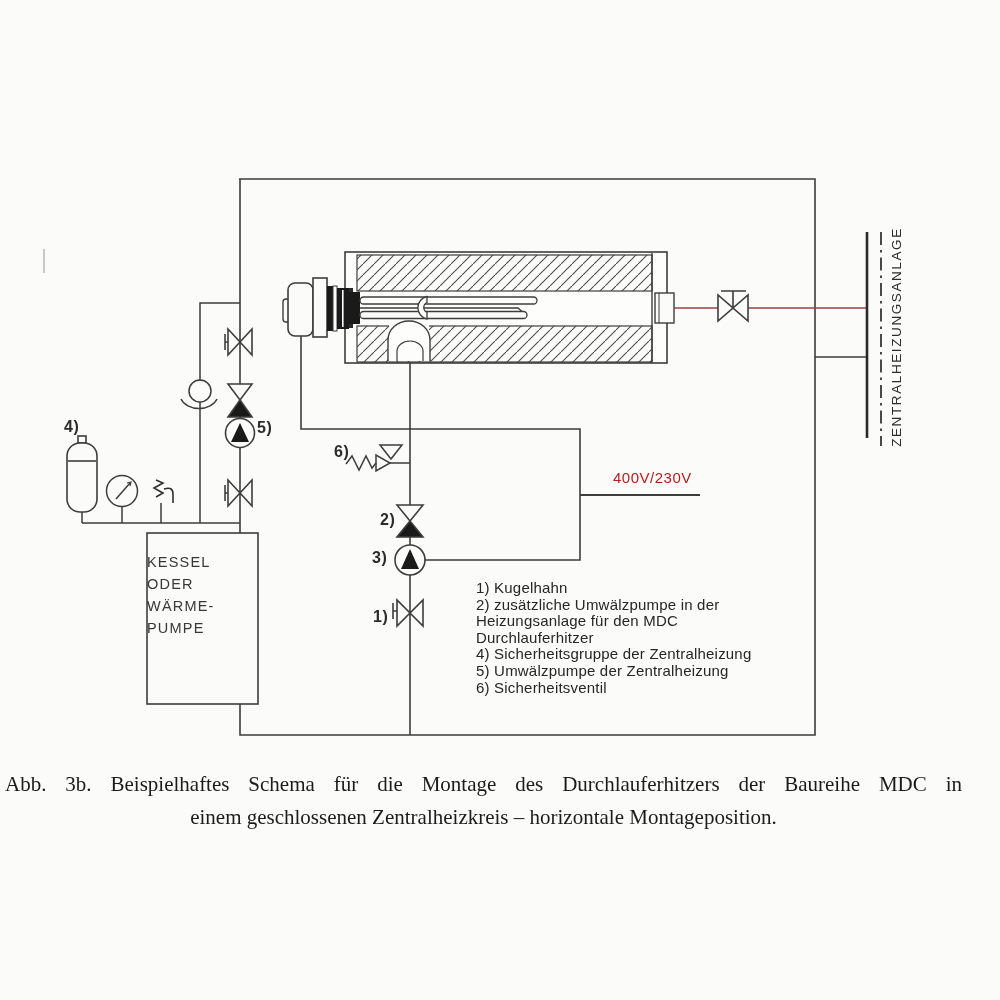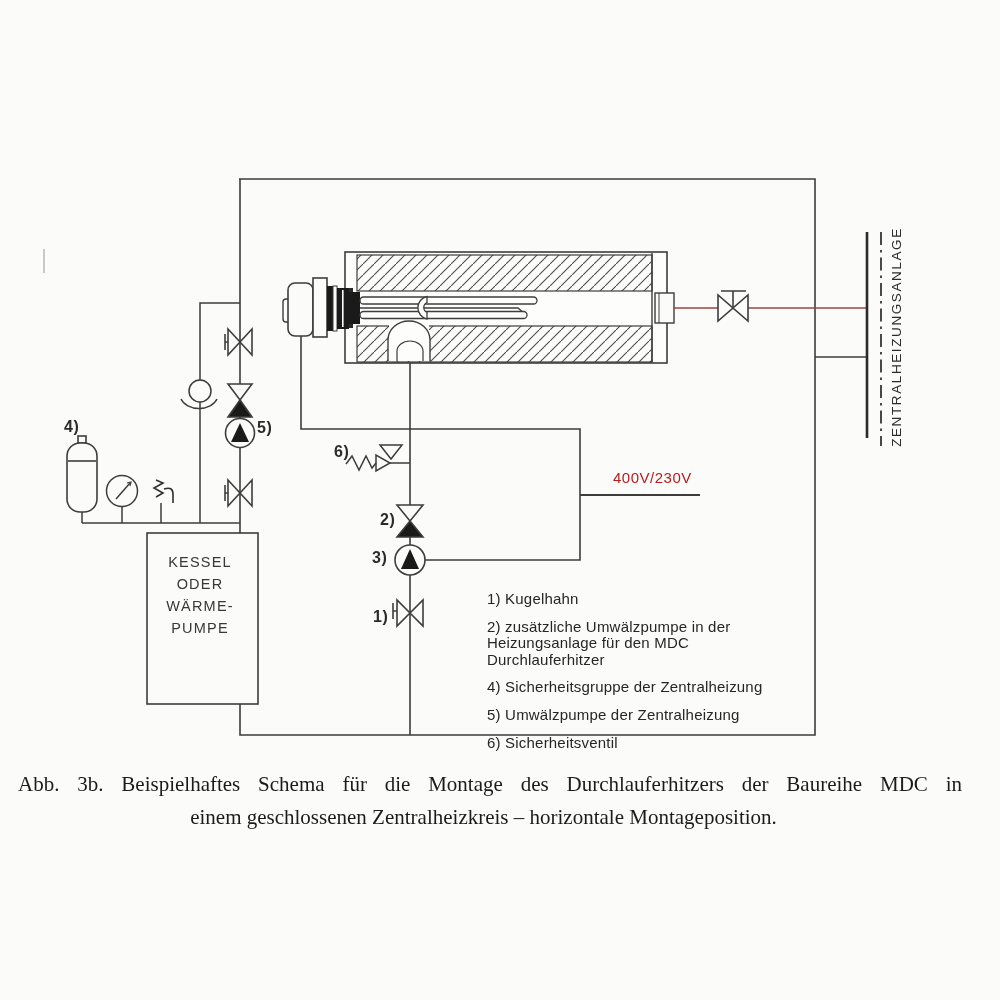--- a/index.html
+++ b/index.html
@@ -1,30 +1,30 @@
 <!DOCTYPE html>
 <html><head>
 <meta charset="utf-8">
 <style>
   html,body{margin:0;padding:0;background:#ffffff;}
   .canvas{position:relative;width:1000px;height:1000px;background:#fbfbfa;overflow:hidden;
           font-family:"Liberation Sans",sans-serif;color:#2e2e2e;}
   svg{position:absolute;left:0;top:0;}
   .callout{position:absolute;font-size:16px;font-weight:bold;color:#2b2b2b;letter-spacing:0.5px;}
   .volt{position:absolute;left:613px;top:469px;font-size:15px;color:#b91c1c;letter-spacing:0.5px;}
-  .kessel{position:absolute;left:147px;top:551px;width:106px;text-align:center;
+  .kessel{position:absolute;left:147px;top:551px;width:106px;text-align:left;
           font-size:14.5px;line-height:22px;letter-spacing:1.2px;color:#383838;}
   .legend{position:absolute;left:476px;top:580px;width:310px;font-size:15px;
           line-height:16.6px;color:#262626;letter-spacing:0.2px;}
-  .legend div{margin:11px;}
+  .legend div{margin:0;}
   .zentral{position:absolute;left:789px;top:327px;width:220px;height:20px;text-align:center;
            transform:rotate(-90deg);font-size:13.5px;letter-spacing:1.6px;color:#2b2b2b;white-space:nowrap;}
   .caption{position:absolute;left:5px;top:768px;width:957px;
            font-family:"Liberation Serif",serif;font-size:21px;line-height:33px;color:#1b1b1b;}
-  .caption .l1{text-align:justify;text-align-last:justify;margin-left:13px;}
+  .caption .l1{text-align:justify;text-align-last:justify;}
   .caption .l2{text-align:center;}
   .smudge{position:absolute;left:43px;top:249px;width:2px;height:24px;background:#c9c9c9;}
 </style>
 </head>
 <body>
 
 <div class="canvas">
 
   <svg width="1000" height="760" viewBox="0 0 1000 760">
     <defs>

